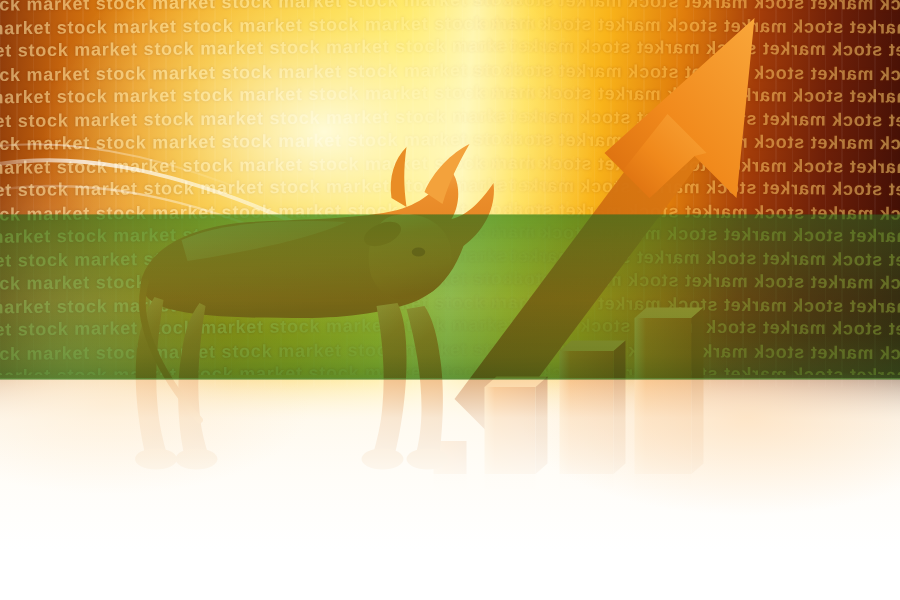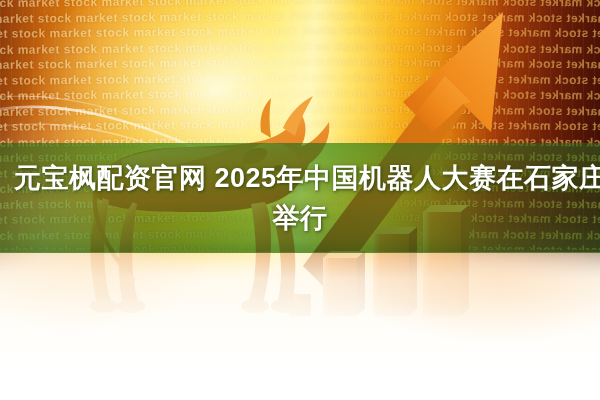--- a/index.html
+++ b/index.html
@@ -320,18 +320,14 @@
 
     <path d="M42,100 C34,124 50,160 78,192" fill="none" stroke="#e08420" stroke-width="4.5" stroke-linecap="round"></path>
   </svg>
 
   <div class="floor"></div>
   <div class="floor-tint"></div>
 
   <div class="green-band"></div>
   <div class="green-band2"></div>
 
-  <div class="headline">
-    <span class="l1">元宝枫配资官网 2025年中国机器人大赛在石家庄</span>
-    <span class="l2">举行</span>
-  </div>
 
 </div>
 
 </body></html>

